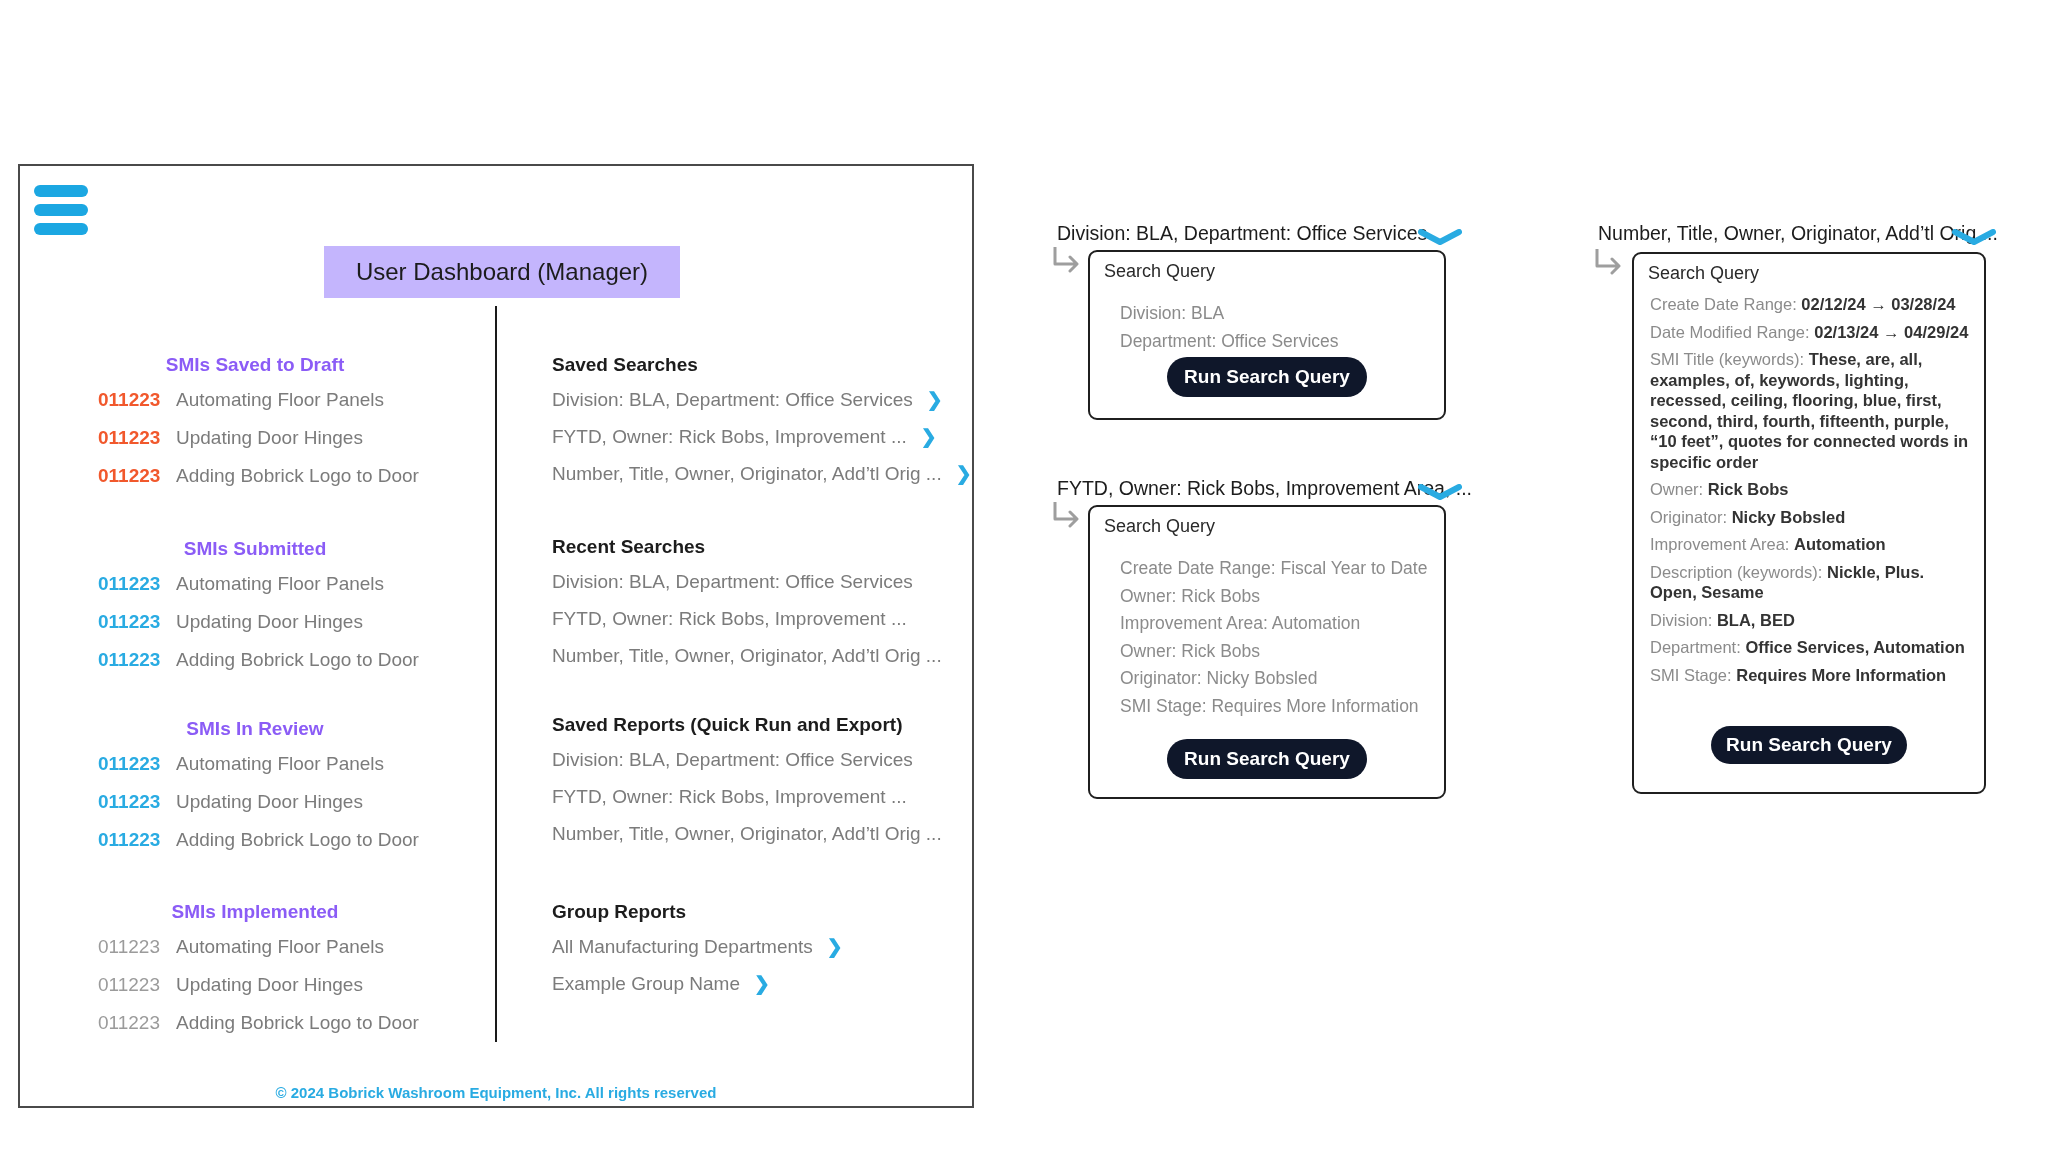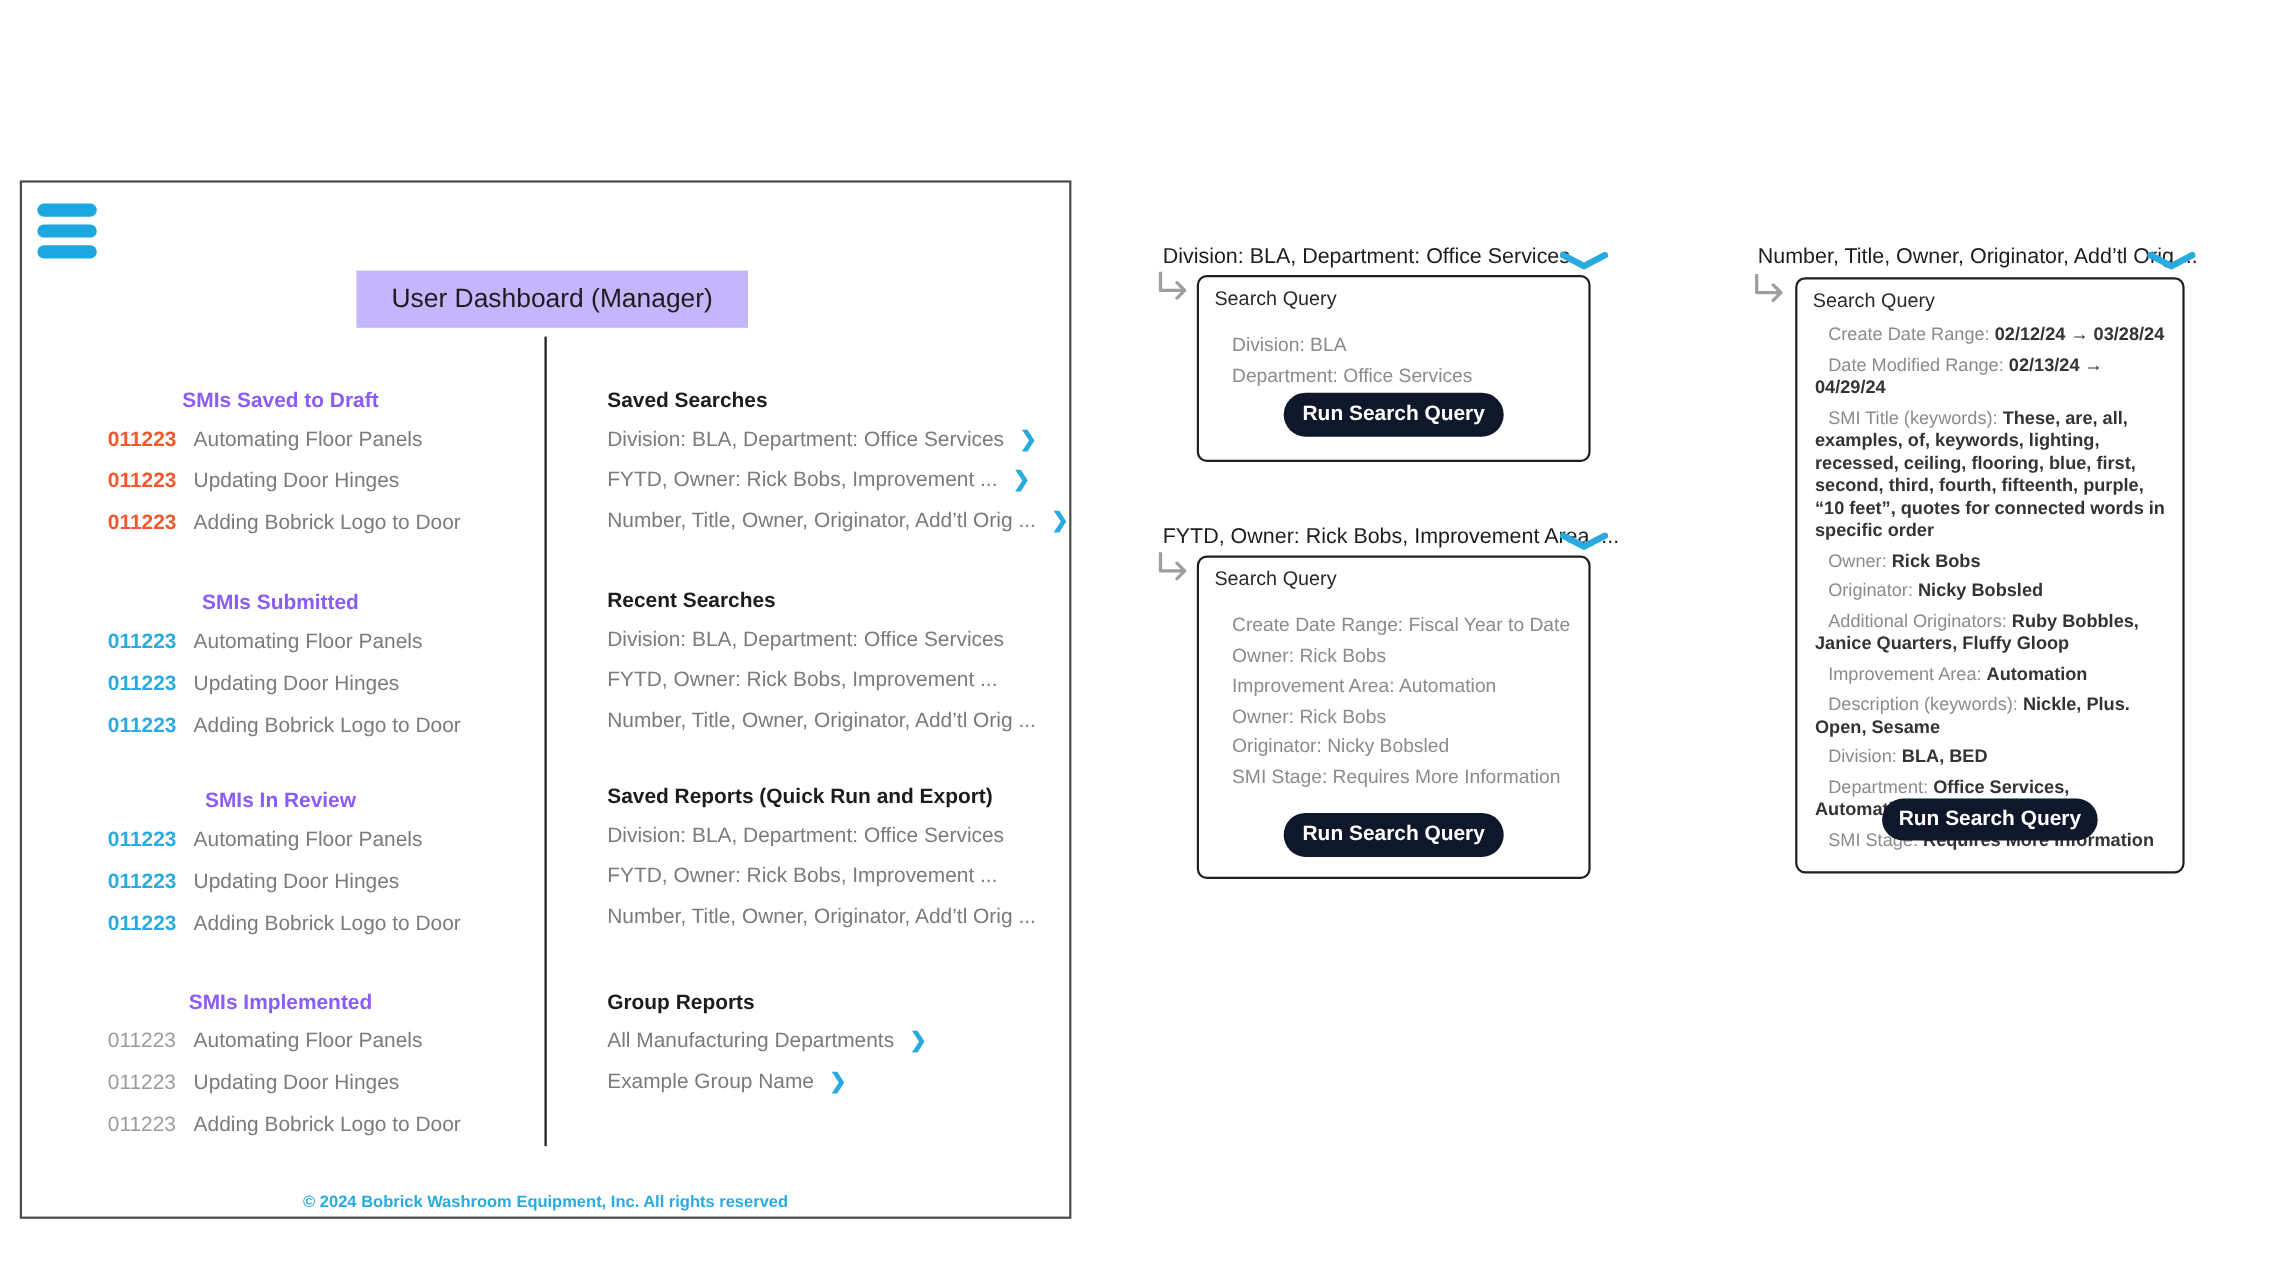--- a/index.html
+++ b/index.html
@@ -58,21 +58,21 @@
   .corner-arrow { position:absolute; }
 
   .qbox {
     position:absolute; border:2px solid #1f1f1f; border-radius:9px; background:#fff;
   }
   .sq-title { margin:8px 0 0 14px; font-size:18px; color:#2a2a2a; height:22px; line-height:22px; }
   .qlines { margin:18px 0 0 30px; }
   .qline { font-size:17.5px; color:#8b8b8b; line-height:27.5px; }
   .fields { margin:10px 14px 0 16px; }
   .field { font-size:16.5px; line-height:20.5px; margin-bottom:7px; }
-  .field .lbl { color:#8b8b8b;margin-left:12px; }
+  .field .lbl { color:#8b8b8b; }
   .field .val { color:#333333; font-weight:700; }
   .runbtn {
     position:absolute; left:50%; transform:translateX(-50%);
     background:#0f172a; color:#ffffff; border:none; border-radius:22px;
     font-family:"Liberation Sans", sans-serif; font-weight:700; font-size:19px;
     width:200px; height:40px; display:flex; align-items:center; justify-content:center;
     cursor:pointer;
   }
 </style>
 </head>
@@ -244,21 +244,20 @@
     </svg>
 </div>
 <div class="qbox" style="left:1632px; top:252px; width:354px; height:542px;">
   <div class="sq-title">Search Query</div>
   <div class="fields">
     <div class="field"><span class="lbl">Create Date Range:</span> <span class="val">02/12/24  →  03/28/24</span></div>
     <div class="field"><span class="lbl">Date Modified Range:</span> <span class="val">02/13/24  →  04/29/24</span></div>
     <div class="field"><span class="lbl">SMI Title (keywords):</span> <span class="val">These, are, all, examples, of, keywords, lighting, recessed, ceiling, flooring, blue, first, second, third, fourth, fifteenth, purple, “10 feet”, quotes for connected words in specific order</span></div>
     <div class="field"><span class="lbl">Owner:</span> <span class="val">Rick Bobs</span></div>
     <div class="field"><span class="lbl">Originator:</span> <span class="val">Nicky Bobsled</span></div>
-    <div class="field"><span class="lbl">Additional Originators:</span> <span class="val">Ruby Bobbles, Janice Quarters, Fluffy Gloop</span></div>
     <div class="field"><span class="lbl">Improvement Area:</span> <span class="val">Automation</span></div>
     <div class="field"><span class="lbl">Description (keywords):</span> <span class="val">Nickle, Plus. Open, Sesame</span></div>
     <div class="field"><span class="lbl">Division:</span> <span class="val">BLA, BED</span></div>
     <div class="field"><span class="lbl">Department:</span> <span class="val">Office Services, Automation</span></div>
     <div class="field"><span class="lbl">SMI Stage:</span> <span class="val">Requires More Information</span></div>
   </div>
   <button class="runbtn" style="top:472px; width:196px; height:38px;">Run Search Query</button>
 </div>
 
 </body></html>

